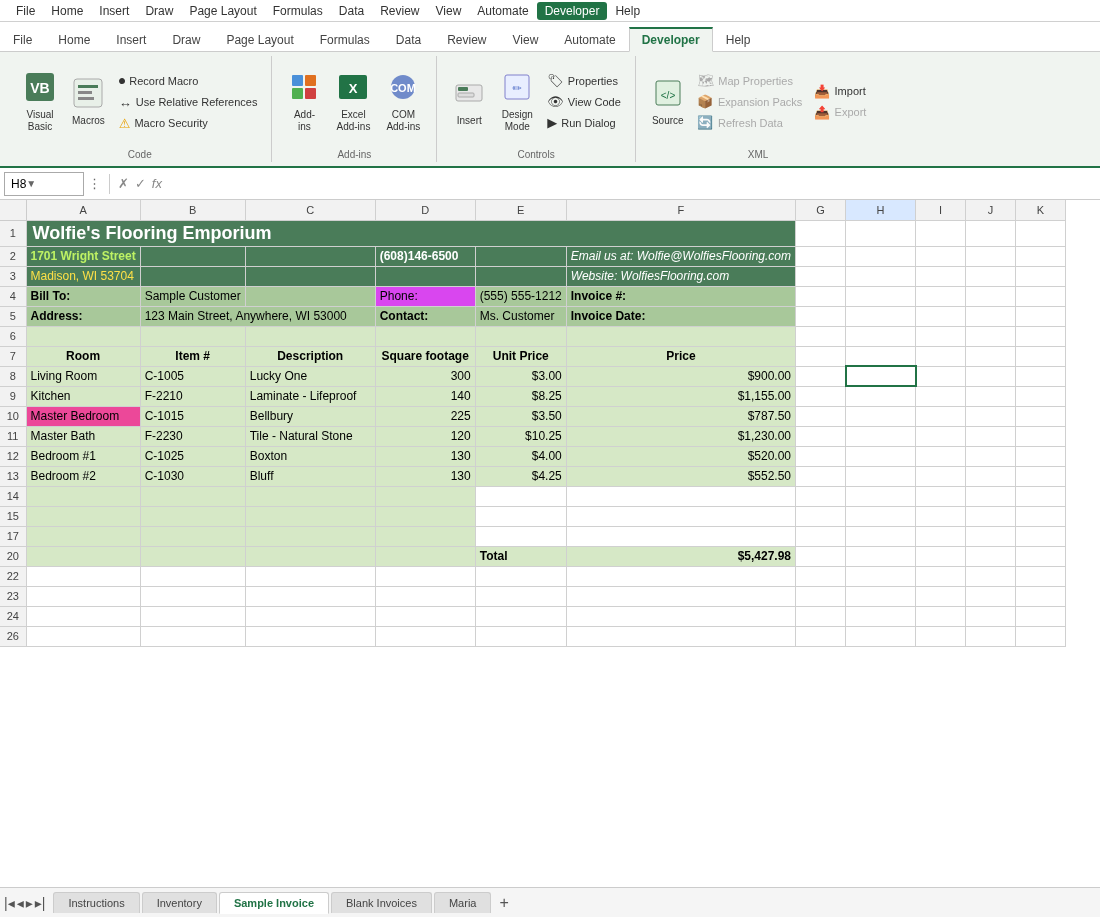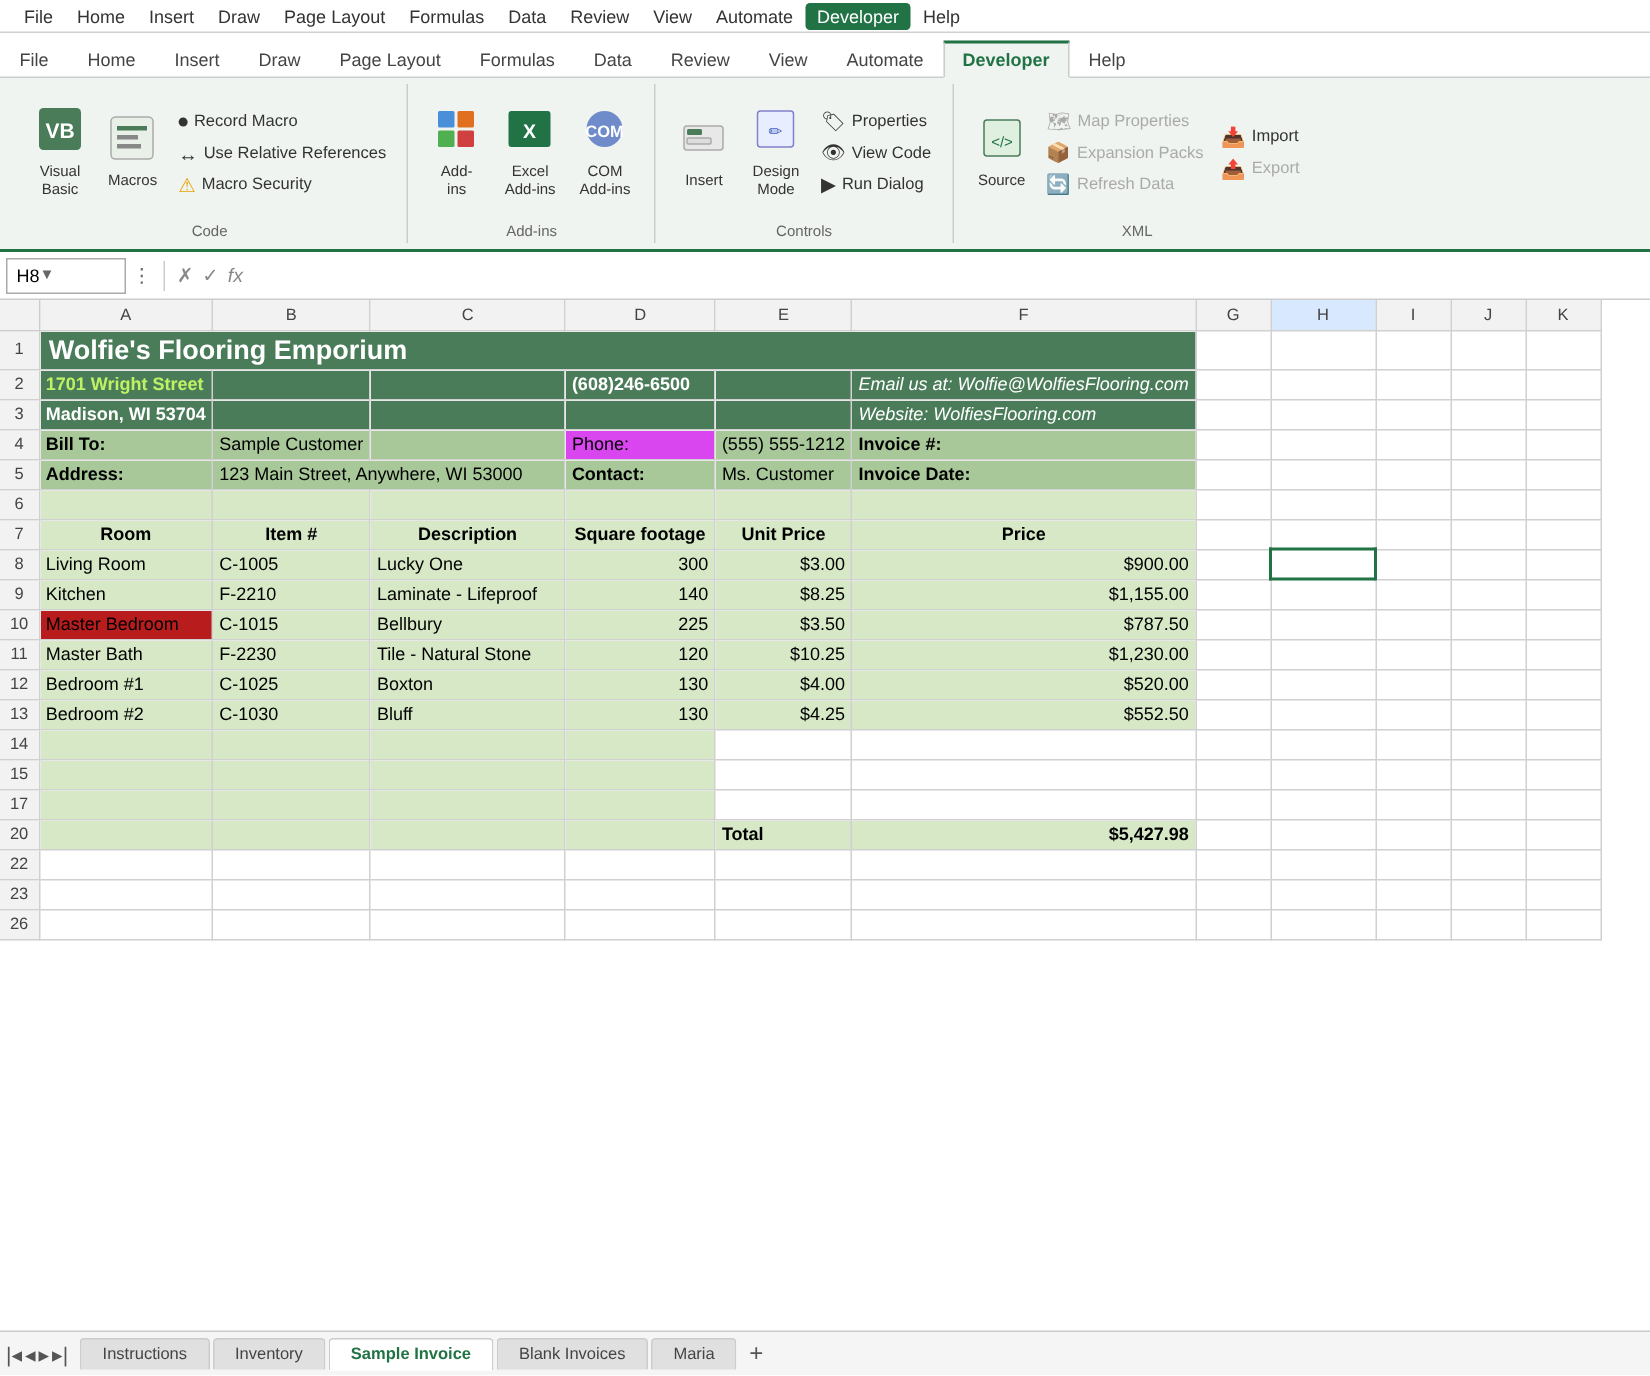--- a/index.html
+++ b/index.html
@@ -301,33 +301,33 @@
           <td style="background:#fff;"></td>
           <td style="background:#fff;"></td>
           <td style="background:#fff;"></td>
         </tr>
 
         <tr>
           <td class="row-num">2</td>
           <td style="background:#4a7c59;color:#bef264;font-weight:bold;">1701 Wright Street</td>
           <td style="background:#4a7c59;"></td>
           <td style="background:#4a7c59;"></td>
-          <td style="background:#4a7c59;color:#fff;font-weight:bold;">(608)246-6500</td>
+          <td style="background:#4a7c59;color:#fff;font-weight:bold;">(608)146-6500</td>
           <td style="background:#4a7c59;"></td>
           <td style="background:#4a7c59;color:#fff;font-style:italic;">Email us at:  Wolfie@WolfiesFlooring.com</td>
           <td style="background:#fff;"></td>
           <td style="background:#fff;"></td>
           <td style="background:#fff;"></td>
           <td style="background:#fff;"></td>
           <td style="background:#fff;"></td>
         </tr>
 
         <tr>
           <td class="row-num">3</td>
-          <td style="background:#4a7c59;color:#ffffff;font-weight:bold;">Madison, WI  53704</td>
+          <td style="background:#4a7c59;color:#fde047;font-weight:normal;">Madison, WI  53704</td>
           <td style="background:#4a7c59;"></td>
           <td style="background:#4a7c59;"></td>
           <td style="background:#4a7c59;"></td>
           <td style="background:#4a7c59;"></td>
           <td style="background:#4a7c59;color:#fff;font-style:italic;">Website:  WolfiesFlooring.com</td>
           <td style="background:#fff;"></td>
           <td style="background:#fff;"></td>
           <td style="background:#fff;"></td>
           <td style="background:#fff;"></td>
           <td style="background:#fff;"></td>
@@ -417,21 +417,21 @@
           <td style="background:#d6e8c6;text-align:right;">$1,155.00</td>
           <td style="background:#fff;"></td>
           <td style="background:#fff;"></td>
           <td style="background:#fff;"></td>
           <td style="background:#fff;"></td>
           <td style="background:#fff;"></td>
         </tr>
 
         <tr>
           <td class="row-num">10</td>
-          <td style="background:#b91c1c;">Master Bedroom</td>
+          <td style="background:#ec4899;">Master Bedroom</td>
           <td style="background:#d6e8c6;">C-1015</td>
           <td style="background:#d6e8c6;">Bellbury</td>
           <td style="background:#d6e8c6;text-align:right;">225</td>
           <td style="background:#d6e8c6;text-align:right;">$3.50</td>
           <td style="background:#d6e8c6;text-align:right;">$787.50</td>
           <td style="background:#fff;"></td>
           <td style="background:#fff;"></td>
           <td style="background:#fff;"></td>
           <td style="background:#fff;"></td>
           <td style="background:#fff;"></td>
@@ -551,20 +551,34 @@
             <td></td>
             <td></td>
             <td></td>
             <td></td>
             <td></td>
             <td></td>
             <td></td>
           </tr>
         <tr>
             <td class="row-num">23</td>
+            <td></td>
+            <td></td>
+            <td></td>
+            <td></td>
+            <td></td>
+            <td></td>
+            <td></td>
+            <td></td>
+            <td></td>
+            <td></td>
+            <td></td>
+          </tr>
+        <tr>
+            <td class="row-num">24</td>
             <td></td>
             <td></td>
             <td></td>
             <td></td>
             <td></td>
             <td></td>
             <td></td>
             <td></td>
             <td></td>
             <td></td>

